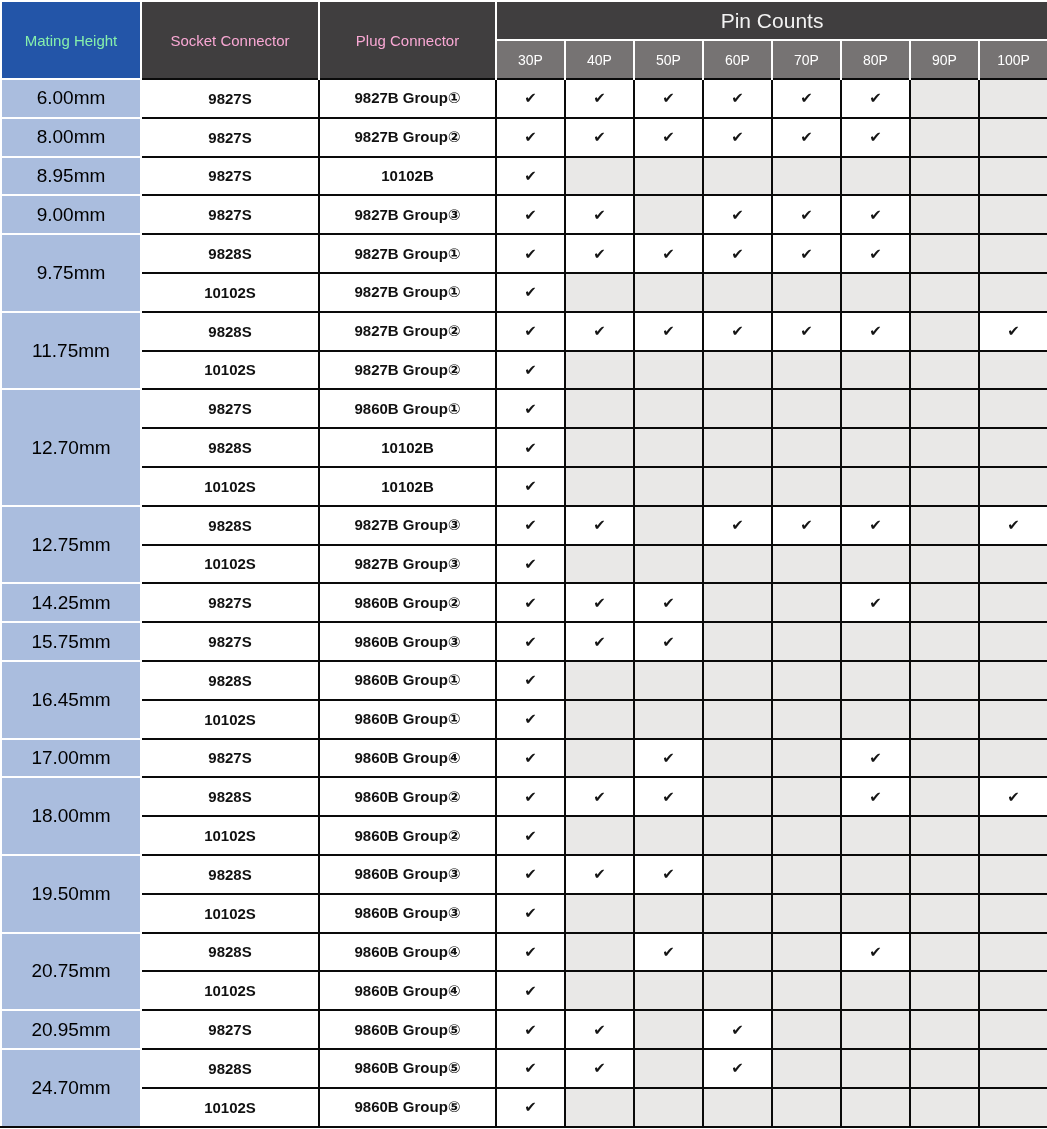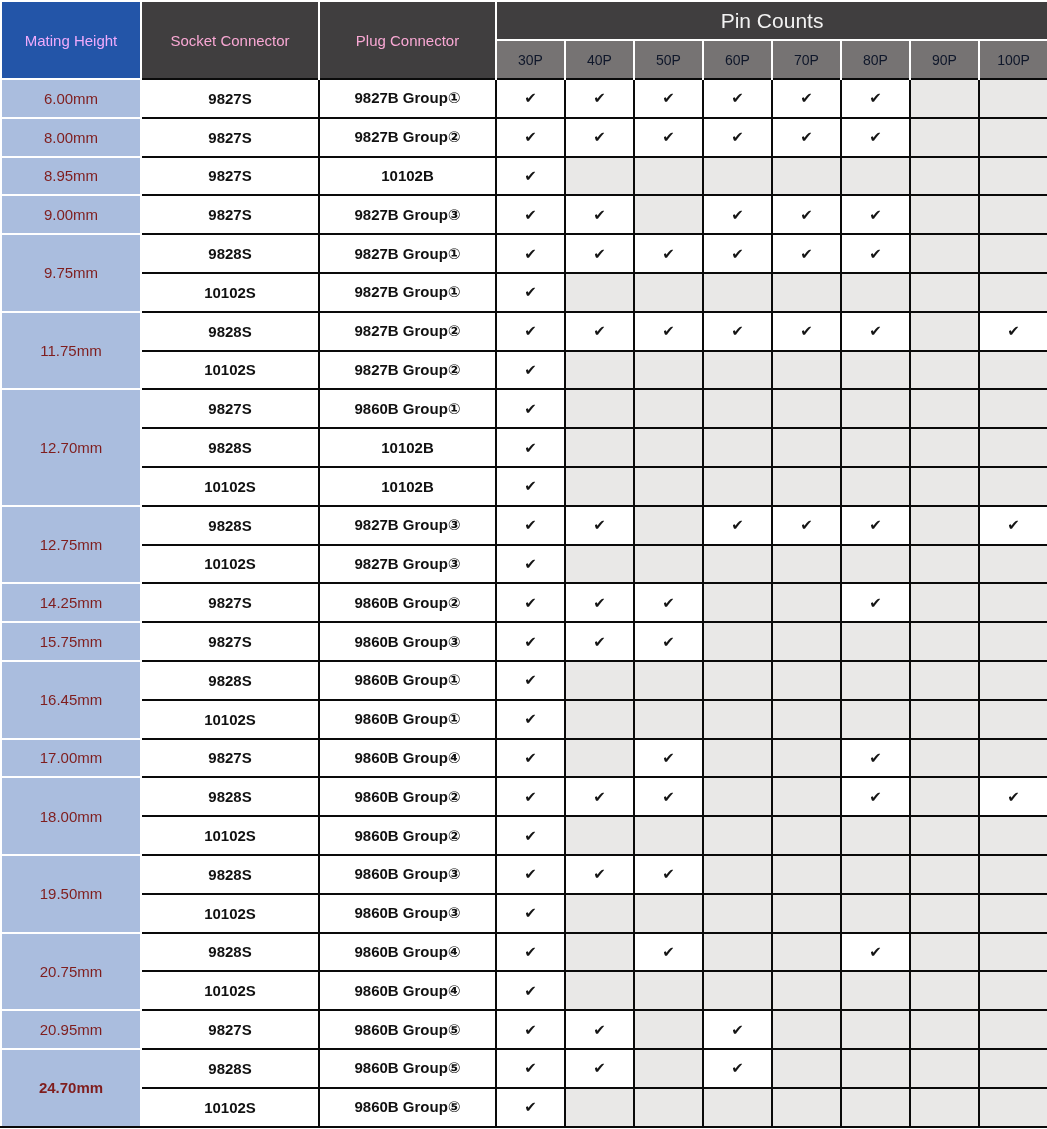--- a/index.html
+++ b/index.html
@@ -27,21 +27,21 @@
     text-align: center;
     vertical-align: middle;
     overflow: hidden;
     white-space: nowrap;
   }
   thead tr { height: 39px; }
   tbody tr { height: 38.8px; }
 
   th.th-blue {
     background: var(--blue);
-    color: #f0abfc;
+    color: #86efac;
     font-size: 15px;
     font-weight: 400;
     border: 2px solid #ffffff;
   }
   th.th-dark {
     background: var(--dark);
     color: #f9a8d4;
     font-size: 15px;
     font-weight: 400;
     border: 2px solid #ffffff;
@@ -49,40 +49,40 @@
   }
   th.th-pincounts {
     background: var(--dark);
     color: #f2f2f2;
     font-size: 21px;
     font-weight: 400;
     border: 2px solid #ffffff;
   }
   th.th-pin {
     background: var(--mid-gray);
-    color: #0f172a;
+    color: #ffffff;
     font-size: 14px;
     font-weight: 400;
     border: 2px solid #ffffff;
     border-top: none;
     border-bottom: none;
   }
 
   tbody td {
     border: 2px solid var(--line);
     font-size: 15px;
     color: #111111;
   }
   td.mh {
     background: var(--light-blue);
     border: 2px solid #ffffff;
-    font-size: 15px;
-    color: #7f1d1d;
-  }
-  td.mh-last { border-bottom: 2px solid var(--line); font-weight: bold; }
+    font-size: 19px;
+    color: #000000;
+  }
+  td.mh-last { border-bottom: 2px solid var(--line); }
   td.part {
     background: #ffffff;
     font-weight: 700;
     margin-left: 22px;
   }
   td.check {
     background: #ffffff;
     color: var(--check);
     font-weight: 700;
     font-size: 15px;

